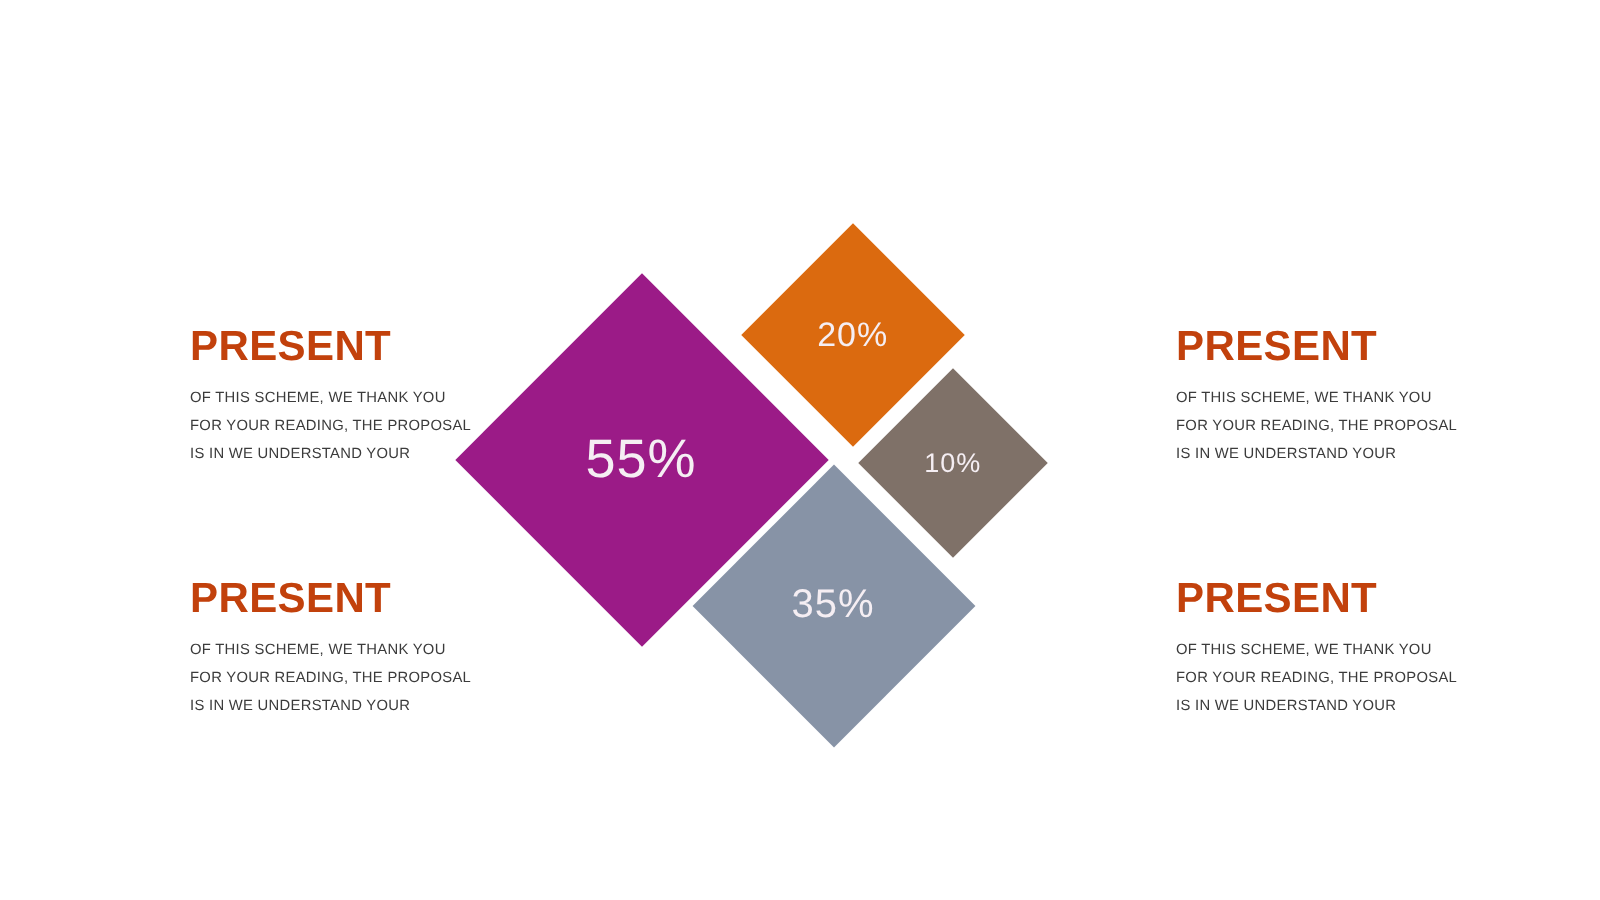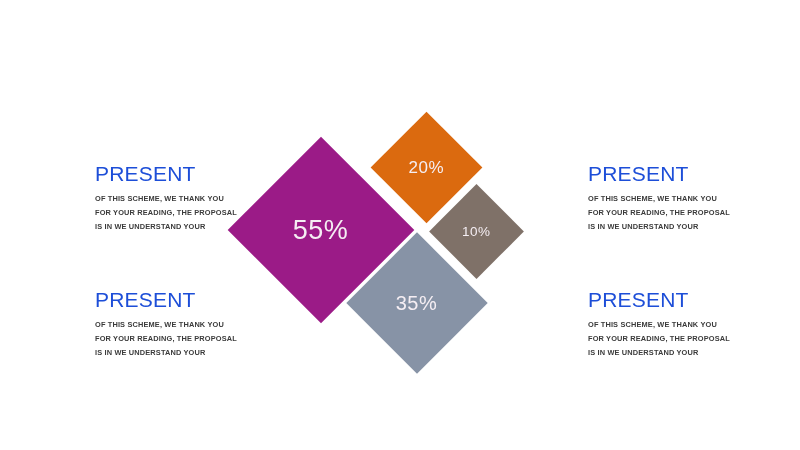--- a/index.html
+++ b/index.html
@@ -21,32 +21,32 @@
     background: #ffffff;
   }
 
   
   .text-block {
     position: absolute;
     width: 190px;
   }
   .tb-title {
     font-size: 21px;
-    font-weight: normal;
+    font-weight: bold;
     letter-spacing: 0.2px;
-    color: #1d4ed8;
+    color: #c2410c;
     margin: 0 0 7px 0;
     line-height: 1.05;
   }
   .tb-lines {
     margin: 0;
   }
   .tb-line {
     font-size: 7.4px;
-    font-weight: bold;
+    font-weight: normal;
     letter-spacing: 0.15px;
     color: #3b3b3b;
     line-height: 1.92;
     white-space: nowrap;
   }
 
   .tb-topleft    { left: 95px;  top: 163px; }
   .tb-bottomleft { left: 95px;  top: 289px; }
   .tb-topright   { left: 588px; top: 163px; }
   .tb-bottomright{ left: 588px; top: 289px; }

